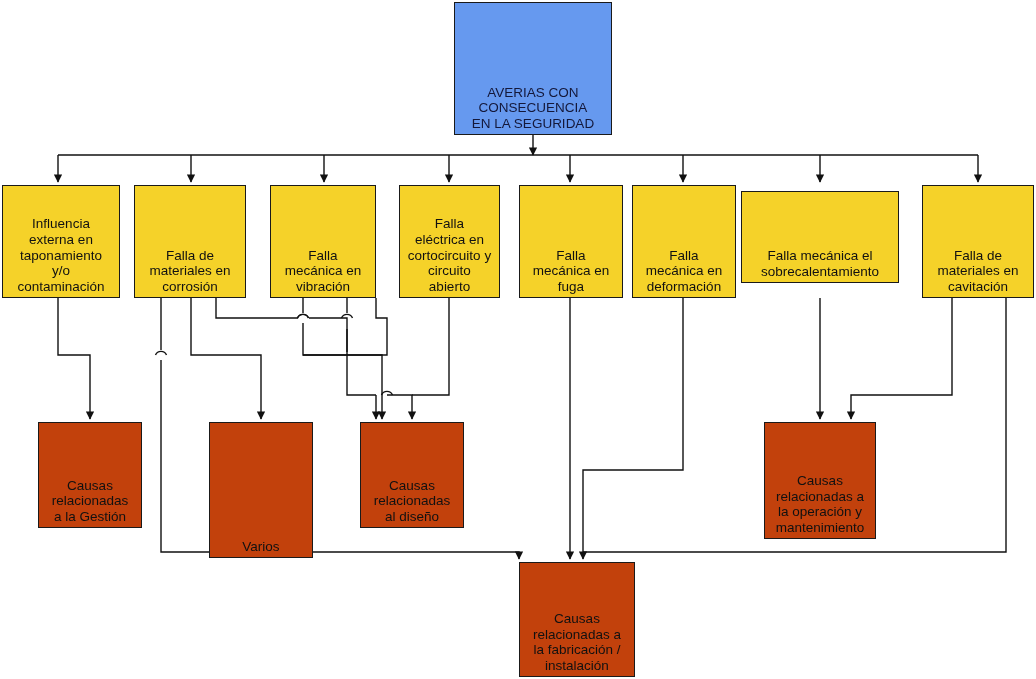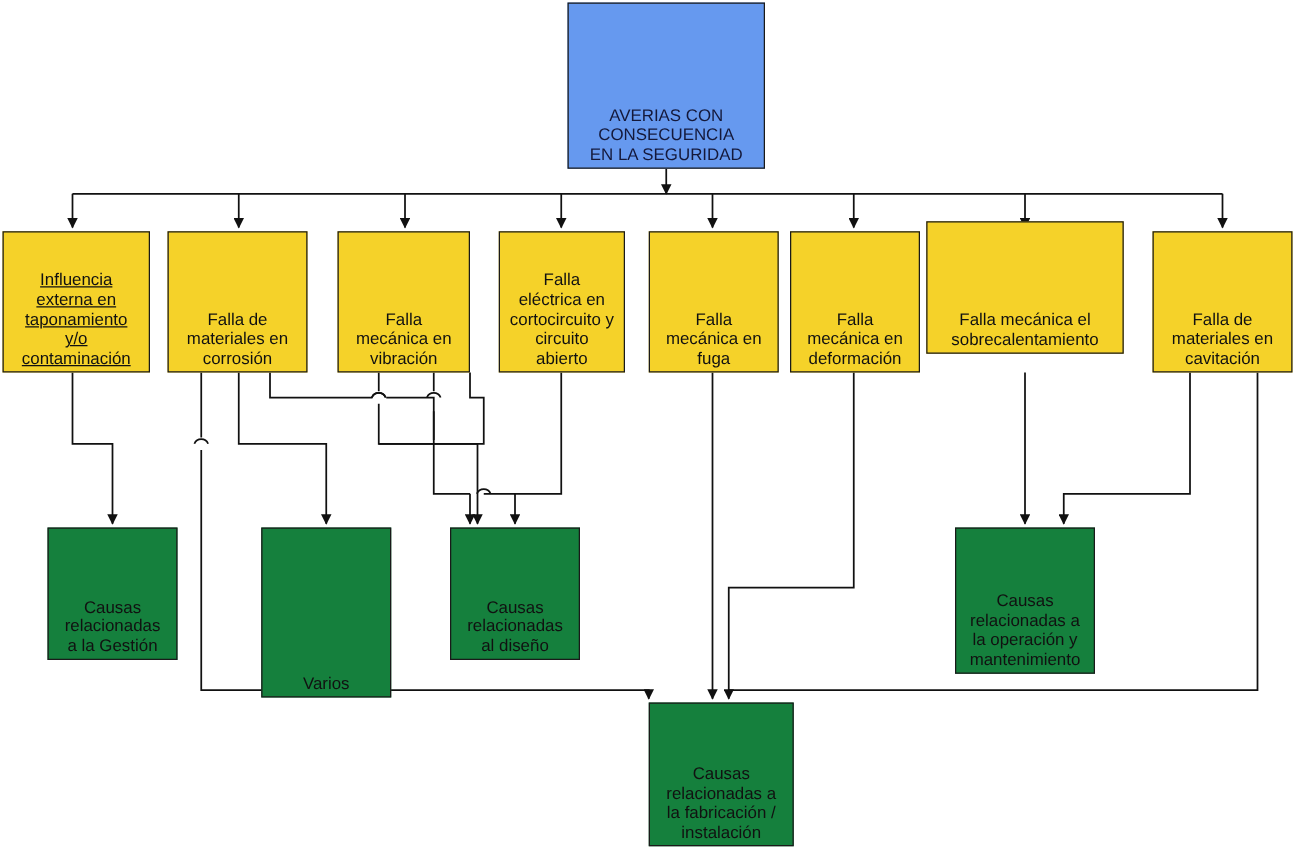--- a/index.html
+++ b/index.html
@@ -41,21 +41,21 @@
   .node-root {
     background: #6699ef;
     color: #14183a;
     font-size: 13.5px;
   }
   .node-fail {
     background: #f5d229;
     font-size: 13.5px;
   }
   .node-cause {
-    background: #15803d;
+    background: #c2410c;
     font-size: 13.5px;
   }
   .node .lbl {
     display: block;
     white-space: pre-line;
   }
 </style>
 </head>
 <body>
 
@@ -123,21 +123,21 @@
       <path d="M1006,298 L1006,552 L583,552"></path>
     </g>
   </svg>
 
   <div class="node node-root" style="left:454px; top:2px; width:158px; height:133px;">
     <span class="lbl">AVERIAS CON
 CONSECUENCIA
 EN LA SEGURIDAD</span>
   </div>
 
-  <div class="node node-fail" style="left:2px; top:185px; width:118px; height:113px;text-decoration:underline;">
+  <div class="node node-fail" style="left:2px; top:185px; width:118px; height:113px;">
     <span class="lbl">Influencia
 externa en
 taponamiento
 y/o
 contaminación</span>
   </div>
   <div class="node node-fail" style="left:134px; top:185px; width:112px; height:113px;">
     <span class="lbl">Falla de
 materiales en
 corrosión</span>
@@ -157,21 +157,21 @@
   <div class="node node-fail" style="left:519px; top:185px; width:104px; height:113px;">
     <span class="lbl">Falla
 mecánica en
 fuga</span>
   </div>
   <div class="node node-fail" style="left:632px; top:185px; width:104px; height:113px;">
     <span class="lbl">Falla
 mecánica en
 deformación</span>
   </div>
-  <div class="node node-fail" style="left:741px; top:177px; width:158px; height:106px;">
+  <div class="node node-fail" style="left:741px; top:191px; width:158px; height:92px;">
     <span class="lbl">Falla mecánica el
 sobrecalentamiento</span>
   </div>
   <div class="node node-fail" style="left:922px; top:185px; width:112px; height:113px;">
     <span class="lbl">Falla de
 materiales en
 cavitación</span>
   </div>
 
   <div class="node node-cause" style="left:38px; top:422px; width:104px; height:106px;">

